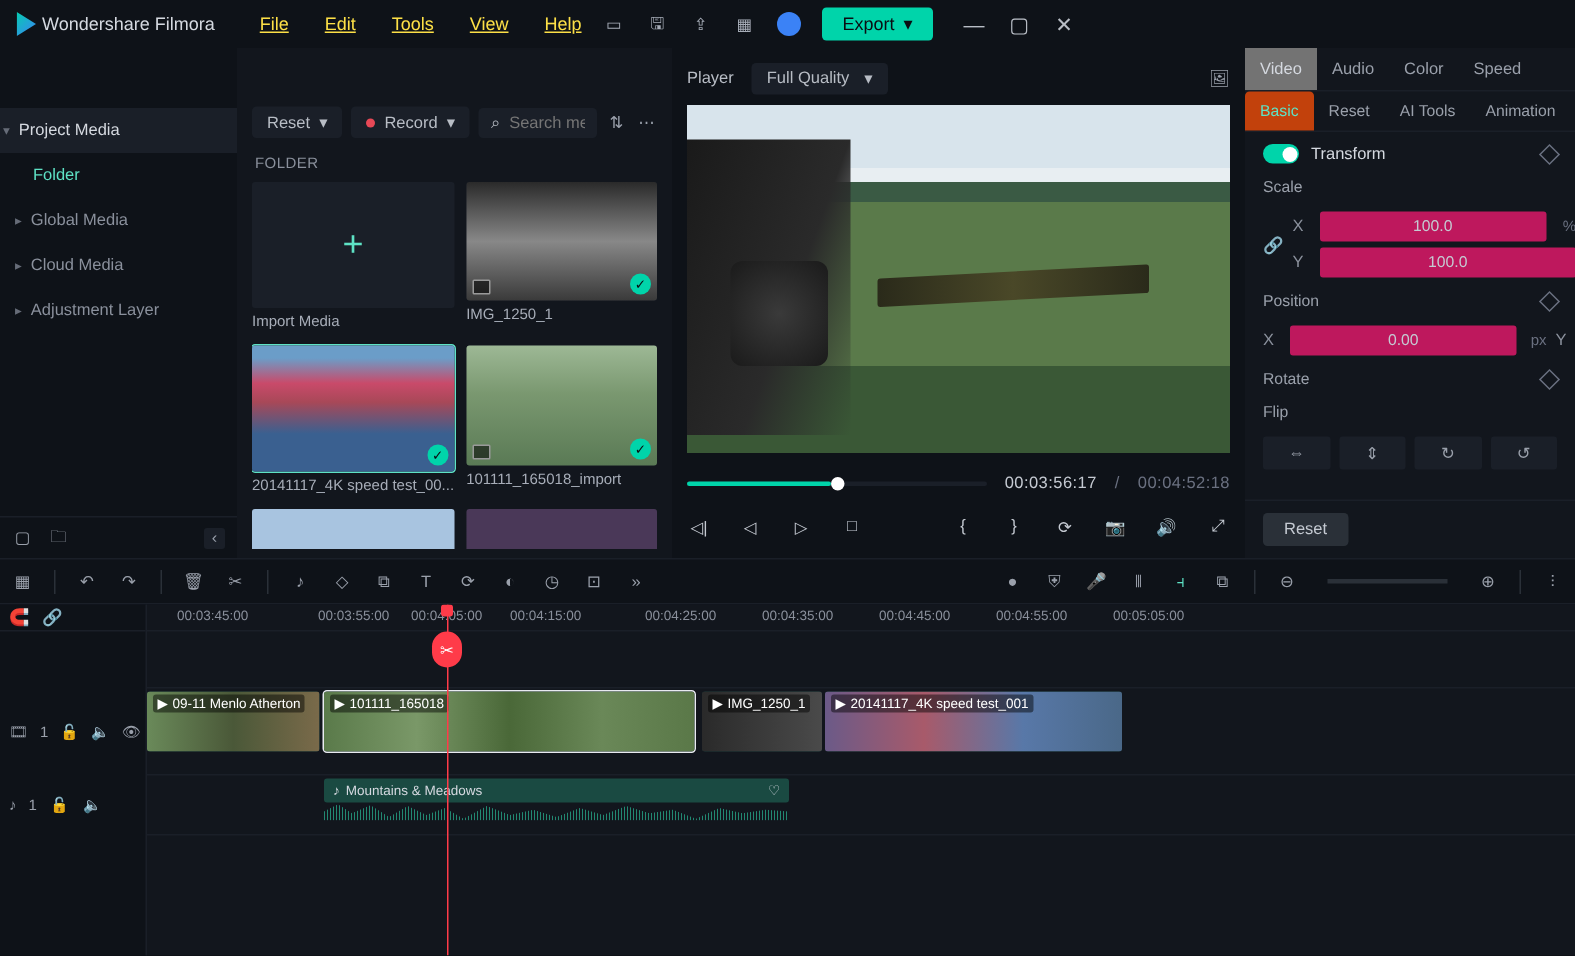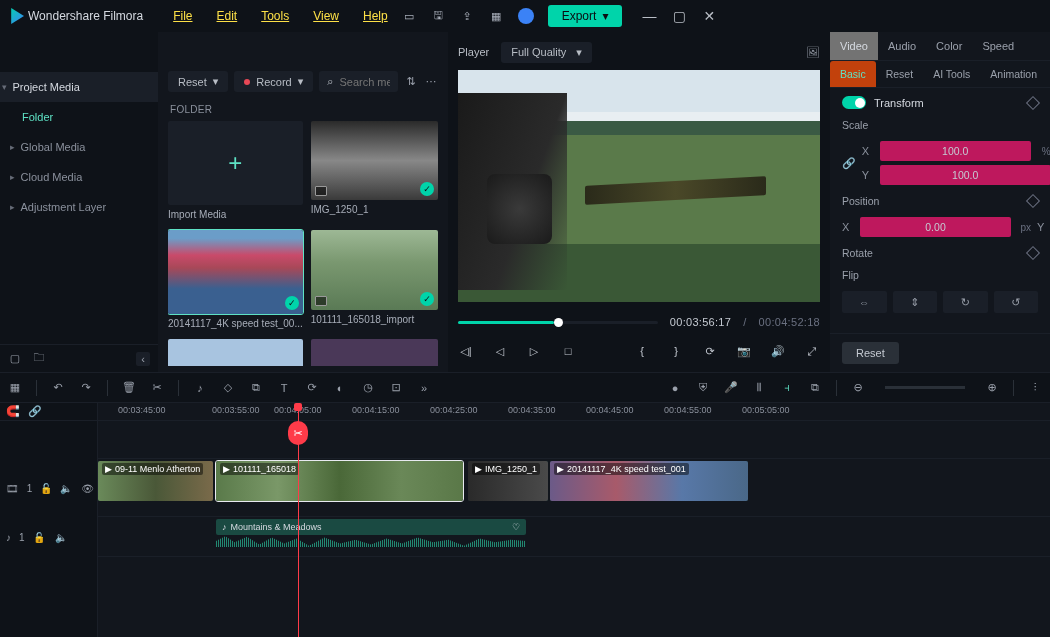--- a/index.html
+++ b/index.html
@@ -429,21 +429,21 @@
           <span>1</span>
         <span class="tl-icon">🔓</span>
         <span class="tl-icon">🔈</span>
       </div>
     </div>
     <div class="tl-right">
       <div class="ruler">
         <span class="ruler-tick" style="left:20px">00:03:45:00</span>
         <span class="ruler-tick" style="left:114px">00:03:55:00</span>
         <span class="ruler-tick" style="left:176px">00:04:05:00</span>
-        <span class="ruler-tick" style="left:254px">00:04:15:00</span>
+        <span class="ruler-tick" style="left:242px">00:04:15:00</span>
         <span class="ruler-tick" style="left:332px">00:04:25:00</span>
         <span class="ruler-tick" style="left:410px">00:04:35:00</span>
         <span class="ruler-tick" style="left:488px">00:04:45:00</span>
         <span class="ruler-tick" style="left:566px">00:04:55:00</span>
         <span class="ruler-tick" style="left:644px">00:05:05:00</span>
       </div>
       <div class="track-lane spacer"></div>
       <div class="track-lane">
         <div class="clip" style="left:0;width:115px">
           <div class="clip-scene" style="background:linear-gradient(90deg,#6a8a5a,#4a5838,#7a6a4a)"></div>

